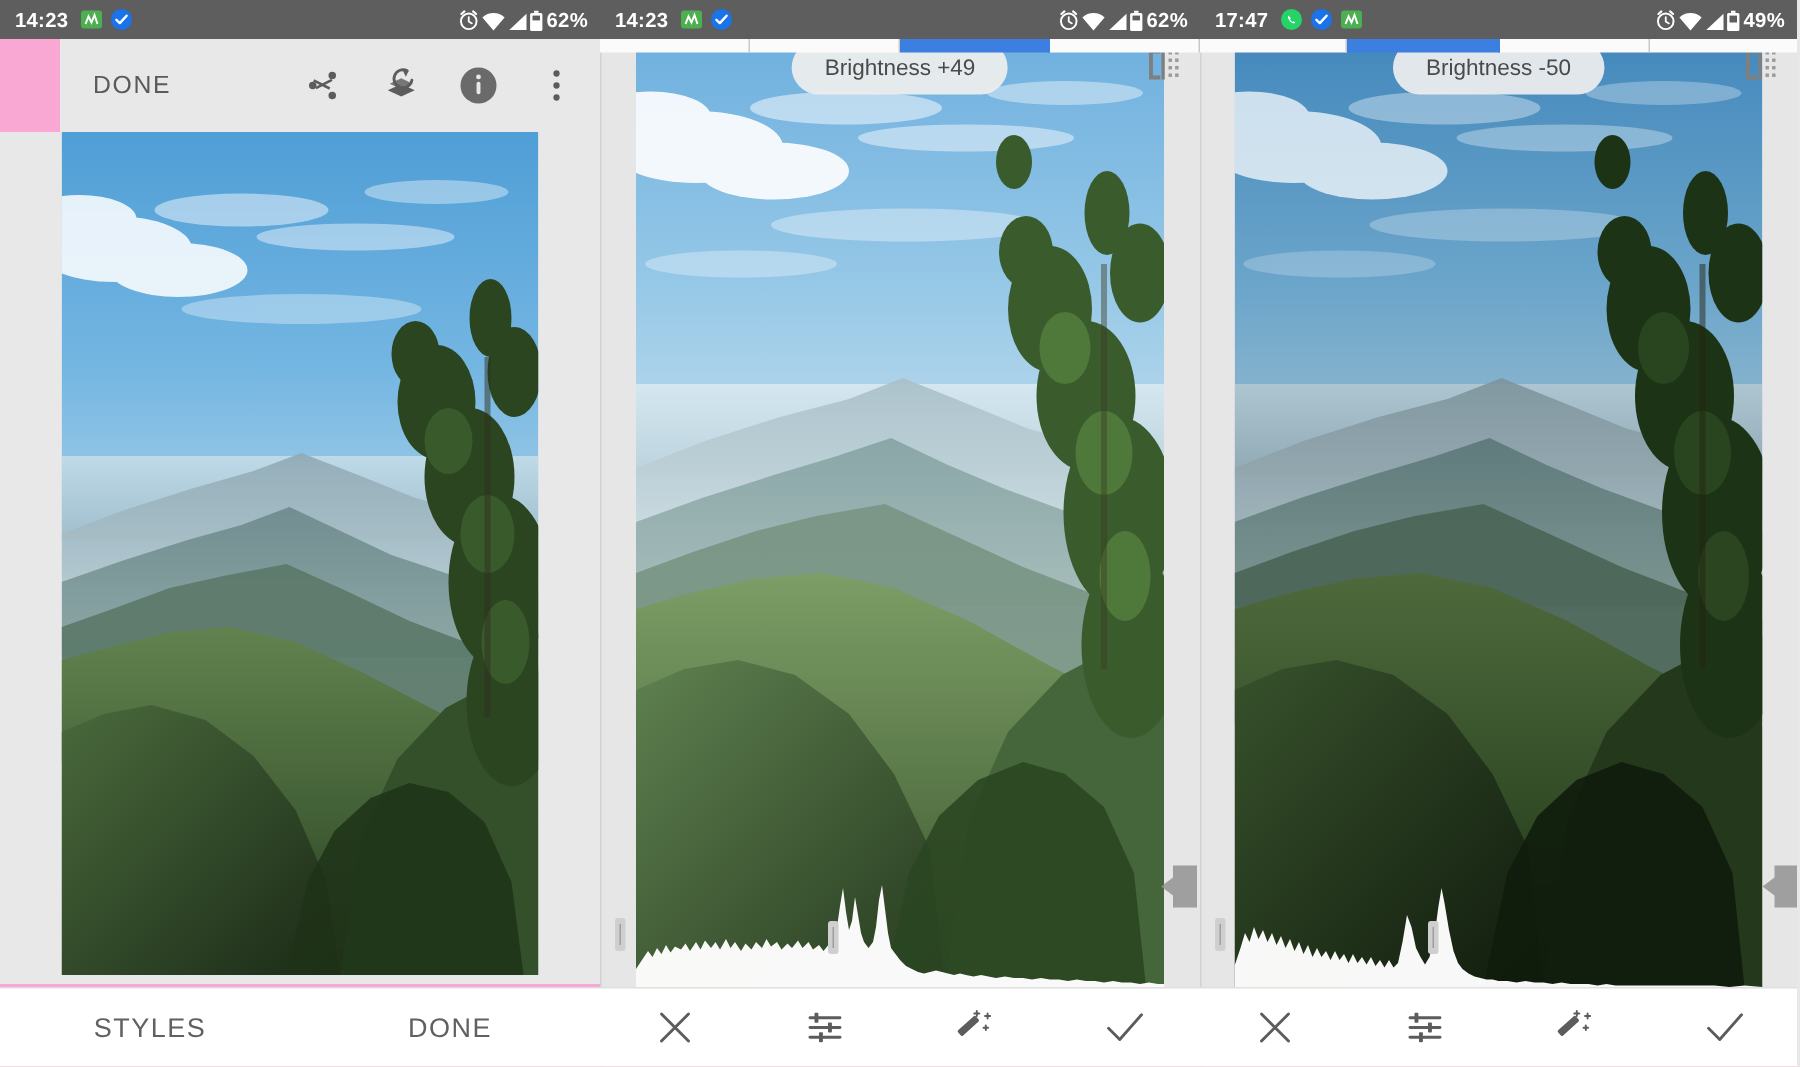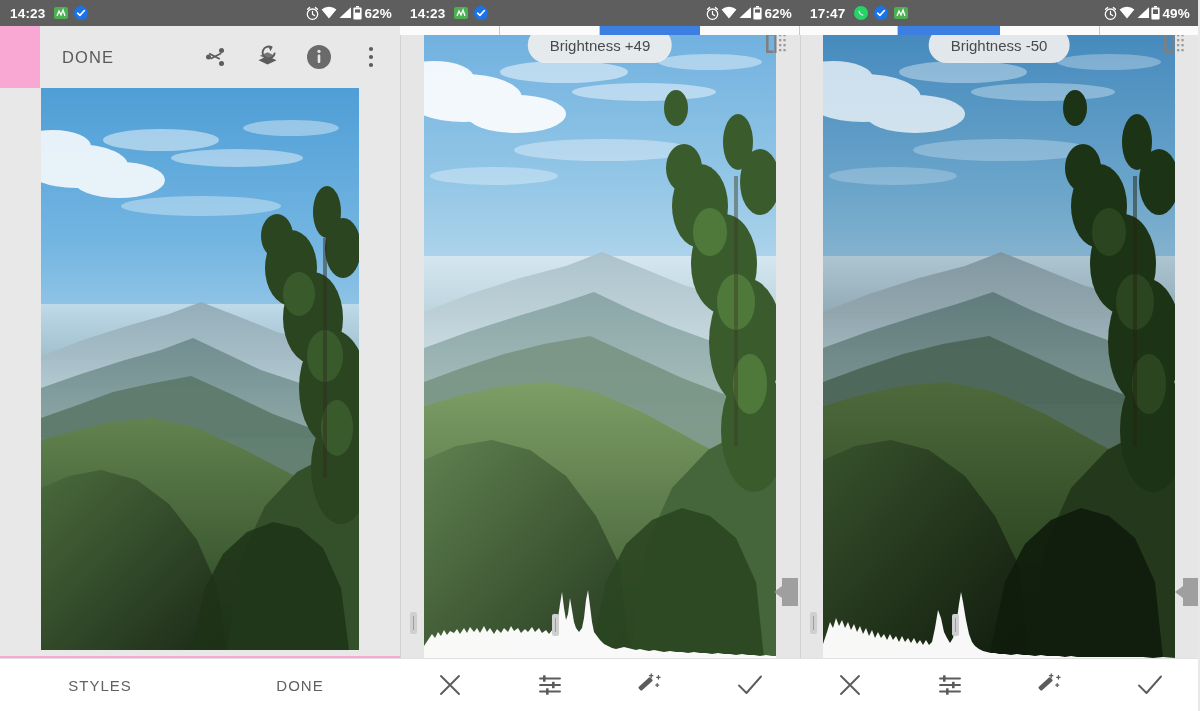--- a/index.html
+++ b/index.html
@@ -19,21 +19,21 @@
   
   .statusbar {
     position: relative; height: 26px; background: #5e5e5e;
     display: flex; align-items: center; padding: 0 8px 0 10px;
     color: #ffffff; font-size: 13px; font-weight: bold; letter-spacing: .2px;
     z-index: 40;
   }
   .sb-time { margin-right: 8px; font-size: 13.5px; }
   .sb-left-icons { display: flex; align-items: center; gap: 6px; }
   .sb-spacer { flex: 1; }
-  .sb-right { display: flex; align-items: flex-start; gap: 1px; }
+  .sb-right { display: flex; align-items: flex-end; gap: 1px; }
   .sb-batt { font-size: 13.5px; margin-left: 1px; }
 
   .ic { display: inline-block; line-height: 0; }
   .ic svg { display: block; }
 
   
   .top-toolbar {
     height: 62px; background: #e8e8e8; display: flex; align-items: center;
     padding: 0 16px 0 22px;
     margin-left: 40px;
@@ -49,21 +49,21 @@
     display: flex; align-items: flex-start; justify-content: center; padding-top: 0;
   }
   .photo-1 { position: relative; width: 318px; height: 562px; overflow: hidden; }
 
   
   .tabbar {
     position: absolute; left: 0; bottom: 0; width: 400px; height: 53px;
     background: #ffffff; display: flex; align-items: center;
     border-top: 1px solid #dedede;
   }
-  .tab { flex: 1; text-align: center; color: #616161; font-size: 15px; letter-spacing: 1px; cursor: pointer; }
+  .tab { flex: 1; text-align: center; color: #616161; font-size: 18px; letter-spacing: 1px; cursor: pointer; }
   .seg-slider {
     position: absolute; left: 0; top: 0; width: 400px; height: 11px;
     display: flex; z-index: 30;
   }
   .seg { height: 11px; background: #fbfbfb; border-right: 1px solid #c9c9c9; }
   .seg.active { background: #3c7fe0; border-right: 1px solid #3c7fe0; }
 
   .photo-stage-2 {
     position: absolute; left: 0; top: 26px; width: 400px; height: 632px;
     background: #e6e6e6; overflow: hidden;

